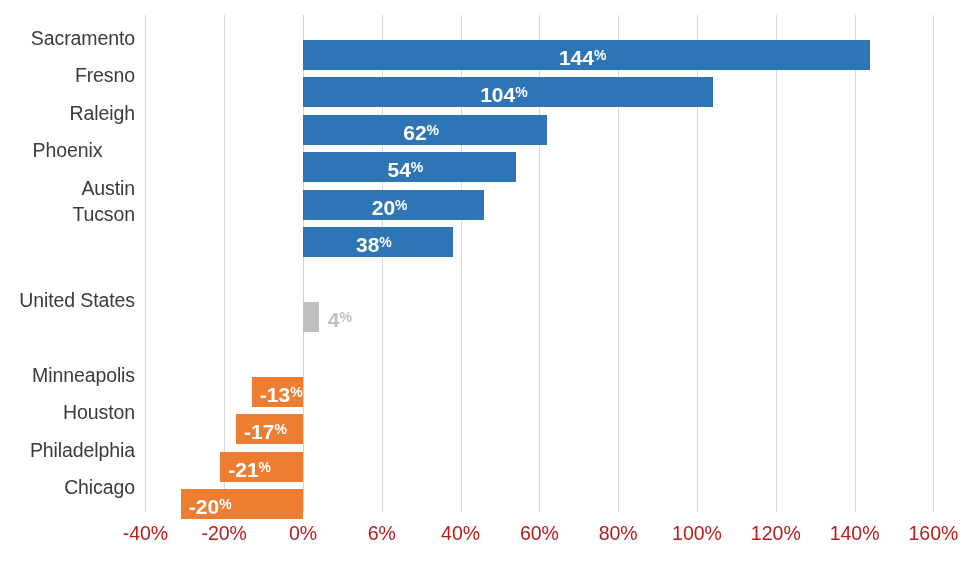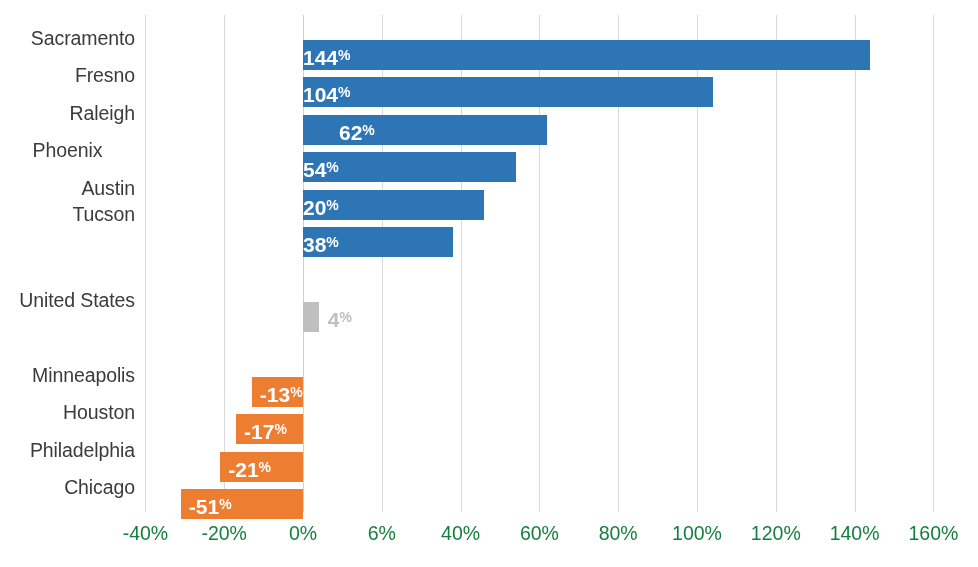--- a/index.html
+++ b/index.html
@@ -84,21 +84,21 @@
     font-weight: bold;
     white-space: nowrap;
   }
   .bar-label .pct {
     font-size: 14px;
     vertical-align: 5px;
     font-weight: bold;
   }
   .bar-label.inside-right {
     color: #ffffff;
-    text-align: left;
+    text-align: center;
   }
   .bar-label.inside-left {
     color: #ffffff;
     text-align: left;
   }
   .bar-label.outside-right {
     color: #bfbfbf;
     text-align: left;
     font-weight: bold;
   }
@@ -111,21 +111,21 @@
     width: 793px;
     height: 40px;
   }
   .x-tick {
     position: absolute;
     top: 10px;
     width: 80px;
     margin-left: -40px;
     text-align: center;
     font-size: 19.5px;
-    color: #15803d;
+    color: #b91c1c;
     white-space: nowrap;
   }
 </style>
 </head>
 <body>
 
 <div id="chart-root">
 
   <div class="cat-labels">
       <div class="cat-label" style="top: 29px;">Sacramento</div>
@@ -154,37 +154,37 @@
         <div class="gridline" style="left: 629.8px;"></div>
         <div class="gridline" style="left: 708.6px;"></div>
         <div class="gridline" style="left: 787.4px;"></div>
       </div>
     <div class="bars-layer">
         <div class="bar pos" title="Sacramento 144%" style="left: 157px; top: 25px; width: 567.36px; background: rgb(46, 117, 182);"></div>
         <div class="bar-label inside-right" style="top: 25px; left: 157px; width: 559.36px;"><span>144</span><span class="pct">%</span></div>
         <div class="bar pos" title="Fresno 104%" style="left: 157px; top: 62px; width: 409.76px; background: rgb(46, 117, 182);"></div>
         <div class="bar-label inside-right" style="top: 62px; left: 157px; width: 401.76px;"><span>104</span><span class="pct">%</span></div>
         <div class="bar pos" title="Raleigh 62%" style="left: 157px; top: 100px; width: 244.28px; background: rgb(46, 117, 182);"></div>
-        <div class="bar-label inside-right" style="top: 100px; left: 157px; width: 236.28px; padding-left: 36px;"><span>62</span><span class="pct">%</span></div>
+        <div class="bar-label inside-right" style="top: 100px; left: 157px; width: 236.28px;"><span>62</span><span class="pct">%</span></div>
         <div class="bar pos" title="Phoenix 54%" style="left: 157px; top: 137px; width: 212.76px; background: rgb(46, 117, 182);"></div>
         <div class="bar-label inside-right" style="top: 137px; left: 157px; width: 204.76px;"><span>54</span><span class="pct">%</span></div>
         <div class="bar pos" title="Austin 46%" style="left: 157px; top: 175px; width: 181.24px; background: rgb(46, 117, 182);"></div>
         <div class="bar-label inside-right" style="top: 175px; left: 157px; width: 173.24px;"><span>20</span><span class="pct">%</span></div>
         <div class="bar pos" title="Tucson 38%" style="left: 157px; top: 212px; width: 149.72px; background: rgb(46, 117, 182);"></div>
         <div class="bar-label inside-right" style="top: 212px; left: 157px; width: 141.72px;"><span>38</span><span class="pct">%</span></div>
         <div class="bar neutral" title="United States 4%" style="left: 157px; top: 287px; width: 15.76px; background: rgb(191, 191, 191);"></div>
         <div class="bar-label outside-right" style="top: 287px; left: 181.76px; width: 70px;"><span>4</span><span class="pct">%</span></div>
         <div class="bar neg" title="Minneapolis -13%" style="left: 105.78px; top: 362px; width: 51.22px; background: rgb(237, 125, 49);"></div>
         <div class="bar-label inside-left" style="top: 362px; left: 113.78px; width: 43.22px;"><span>-13</span><span class="pct">%</span></div>
         <div class="bar neg" title="Houston -17%" style="left: 90.02px; top: 399px; width: 66.98px; background: rgb(237, 125, 49);"></div>
         <div class="bar-label inside-left" style="top: 399px; left: 98.02px; width: 58.98px;"><span>-17</span><span class="pct">%</span></div>
         <div class="bar neg" title="Philadelphia -21%" style="left: 74.26px; top: 437px; width: 82.74px; background: rgb(237, 125, 49);"></div>
         <div class="bar-label inside-left" style="top: 437px; left: 82.26px; width: 74.74px;"><span>-21</span><span class="pct">%</span></div>
         <div class="bar neg" title="Chicago -31%" style="left: 34.86px; top: 474px; width: 122.14px; background: rgb(237, 125, 49);"></div>
-        <div class="bar-label inside-left" style="top: 474px; left: 42.86px; width: 114.14px;"><span>-51</span><span class="pct">%</span></div>
+        <div class="bar-label inside-left" style="top: 474px; left: 42.86px; width: 114.14px;"><span>-20</span><span class="pct">%</span></div>
       </div>
   </div>
 
   <div class="x-axis">
       <div class="x-tick" style="left: -0.6px;">-40%</div>
       <div class="x-tick" style="left: 78.2px;">-20%</div>
       <div class="x-tick" style="left: 157px;">0%</div>
       <div class="x-tick" style="left: 235.8px;">6%</div>
       <div class="x-tick" style="left: 314.6px;">40%</div>
       <div class="x-tick" style="left: 393.4px;">60%</div>

